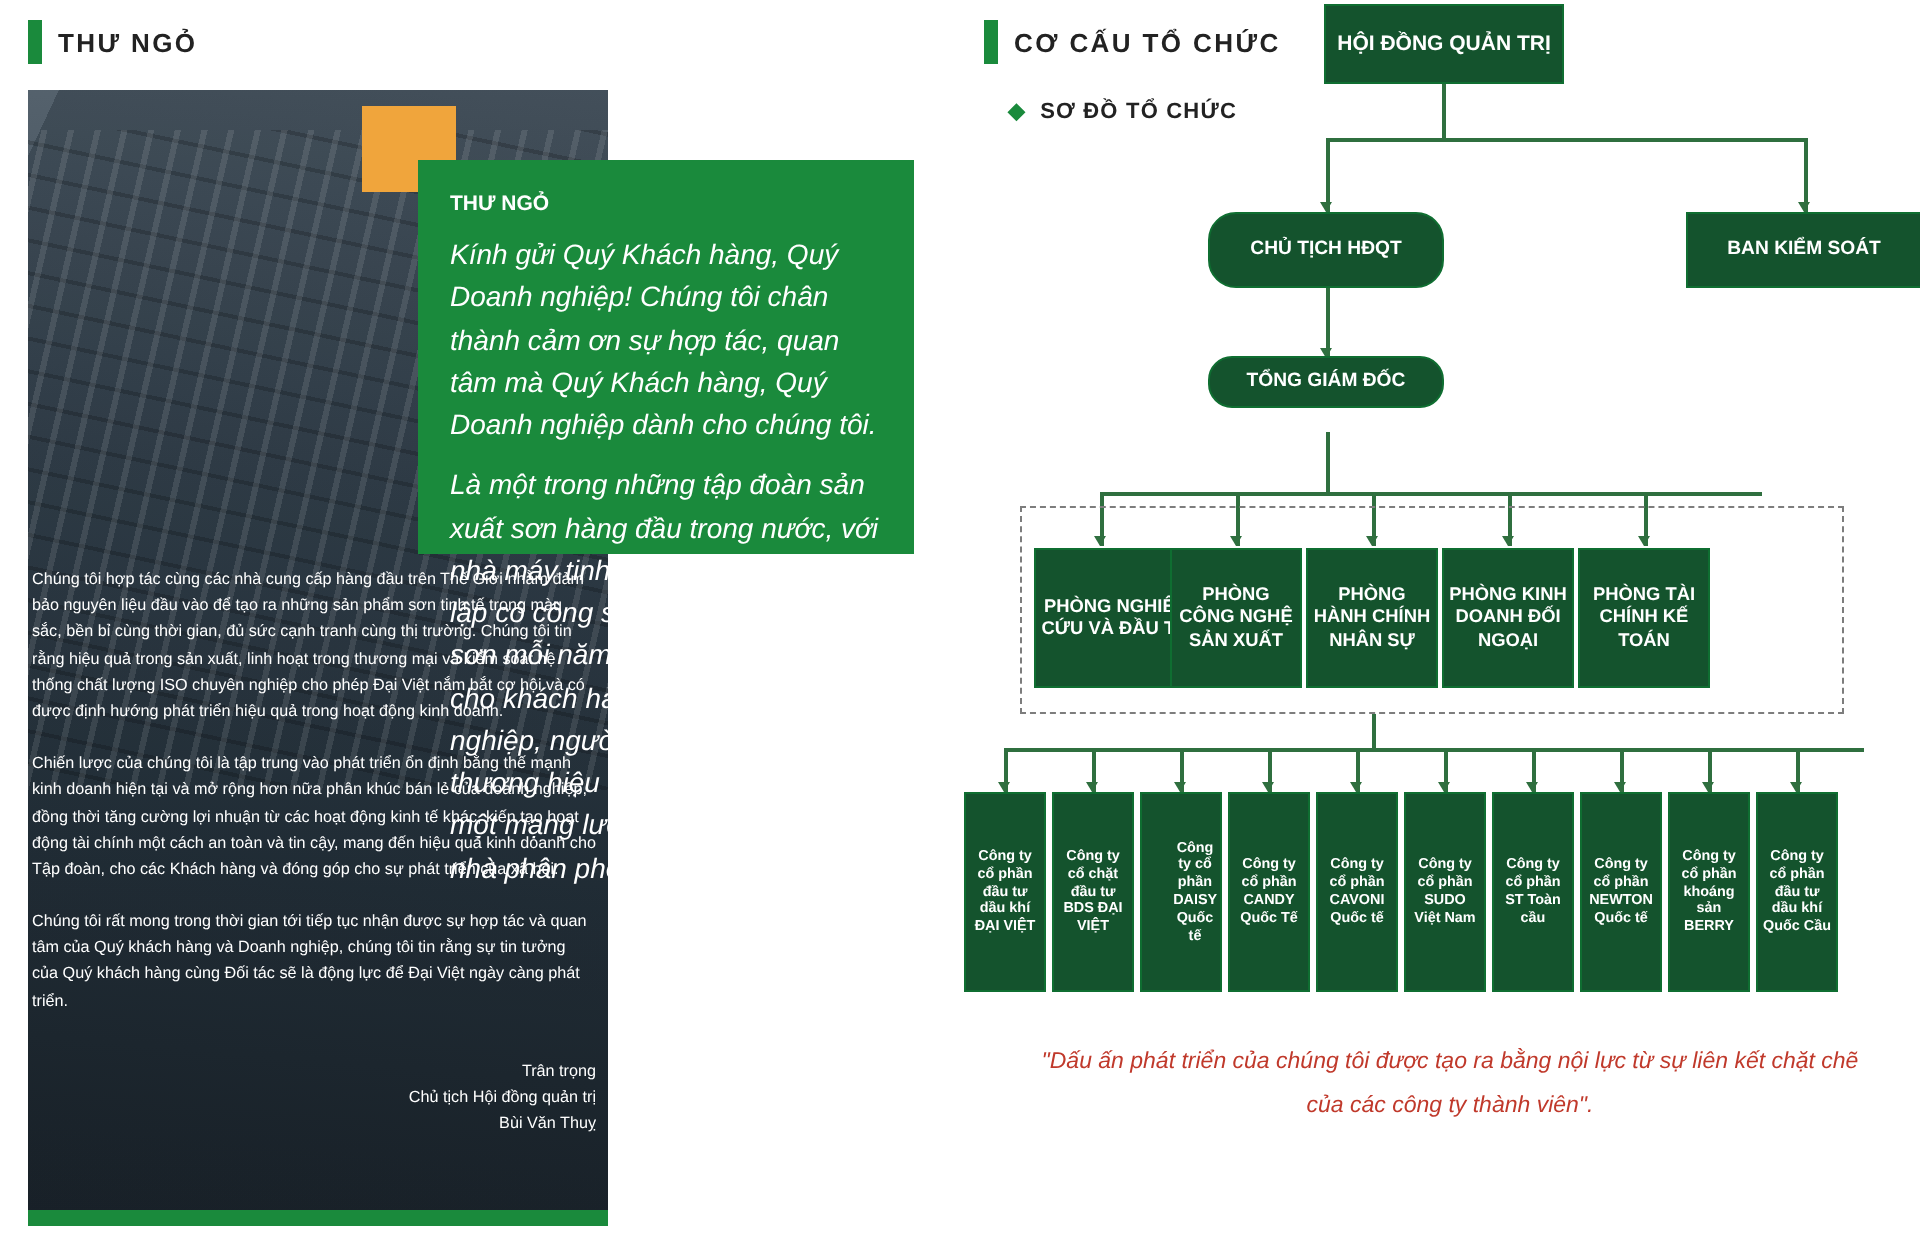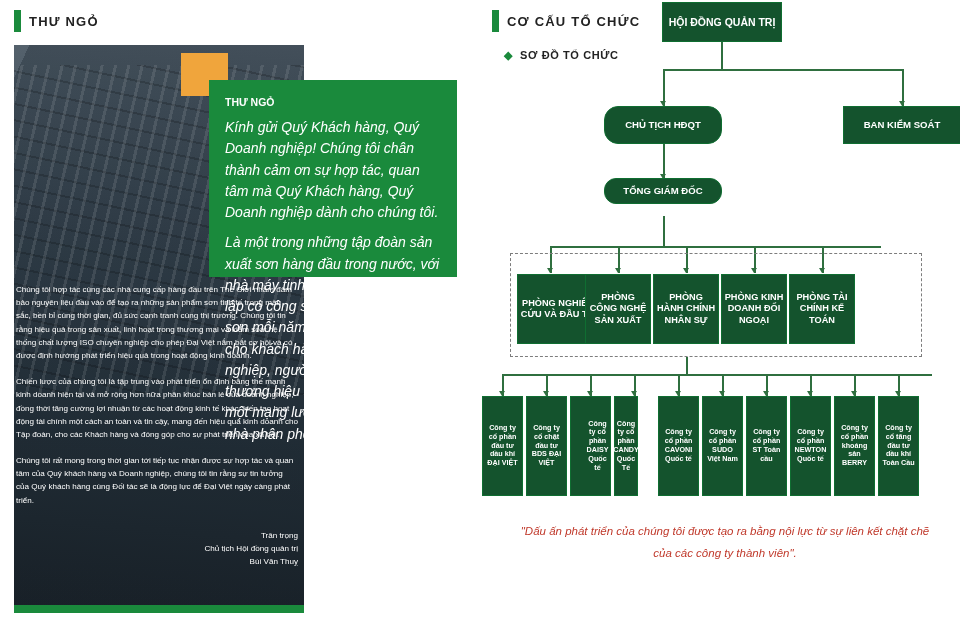--- a/index.html
+++ b/index.html
@@ -181,22 +181,22 @@
   <div class="arrow" style="left:204.5px; top:391px;"></div>
   <div class="arrow" style="left:248.5px; top:391px;"></div>
   <div class="arrow" style="left:292.5px; top:391px;"></div>
   <div class="arrow" style="left:336.5px; top:391px;"></div>
   <div class="arrow" style="left:380.5px; top:391px;"></div>
   <div class="arrow" style="left:424.5px; top:391px;"></div>
 
   <div class="box b-sub" style="left:12px;  top:396px; width:41px; height:100px;">Công ty cổ phần đầu tư dầu khí ĐẠI VIỆT</div>
   <div class="box b-sub" style="left:56px;  top:396px; width:41px; height:100px;">Công ty cổ chặt đầu tư BDS ĐẠI VIỆT</div>
   <div class="box b-sub" style="left:100px; top:396px; width:41px; height:100px;padding-left:16px;">Công ty cổ phần DAISY Quốc tế</div>
-  <div class="box b-sub" style="left:144px; top:396px; width:24px; height:100px;">Công ty cổ phần CANDY Quốc Tế</div>
+  <div class="box b-sub" style="left:144px; top:396px; width:41px; height:100px;">Công ty cổ phần CANDY Quốc Tế</div>
   <div class="box b-sub" style="left:188px; top:396px; width:41px; height:100px;">Công ty cổ phần CAVONI Quốc tế</div>
   <div class="box b-sub" style="left:232px; top:396px; width:41px; height:100px;">Công ty cổ phần SUDO Việt Nam</div>
   <div class="box b-sub" style="left:276px; top:396px; width:41px; height:100px;">Công ty cổ phần ST Toàn cầu</div>
   <div class="box b-sub" style="left:320px; top:396px; width:41px; height:100px;">Công ty cổ phần NEWTON Quốc tế</div>
   <div class="box b-sub" style="left:364px; top:396px; width:41px; height:100px;">Công ty cổ phần khoáng sản BERRY</div>
-  <div class="box b-sub" style="left:408px; top:396px; width:41px; height:100px;">Công ty cổ tăng đầu tư dầu khí Toàn Cầu</div>
+  <div class="box b-sub" style="left:408px; top:396px; width:41px; height:100px;">Công ty cổ phần đầu tư dầu khí Quốc Cầu</div>
 
   <div id="quote">"Dấu ấn phát triển của chúng tôi được tạo ra bằng nội lực từ sự liên kết chặt chẽ của các công ty thành viên".</div>
 </div>
 
 </body></html>

